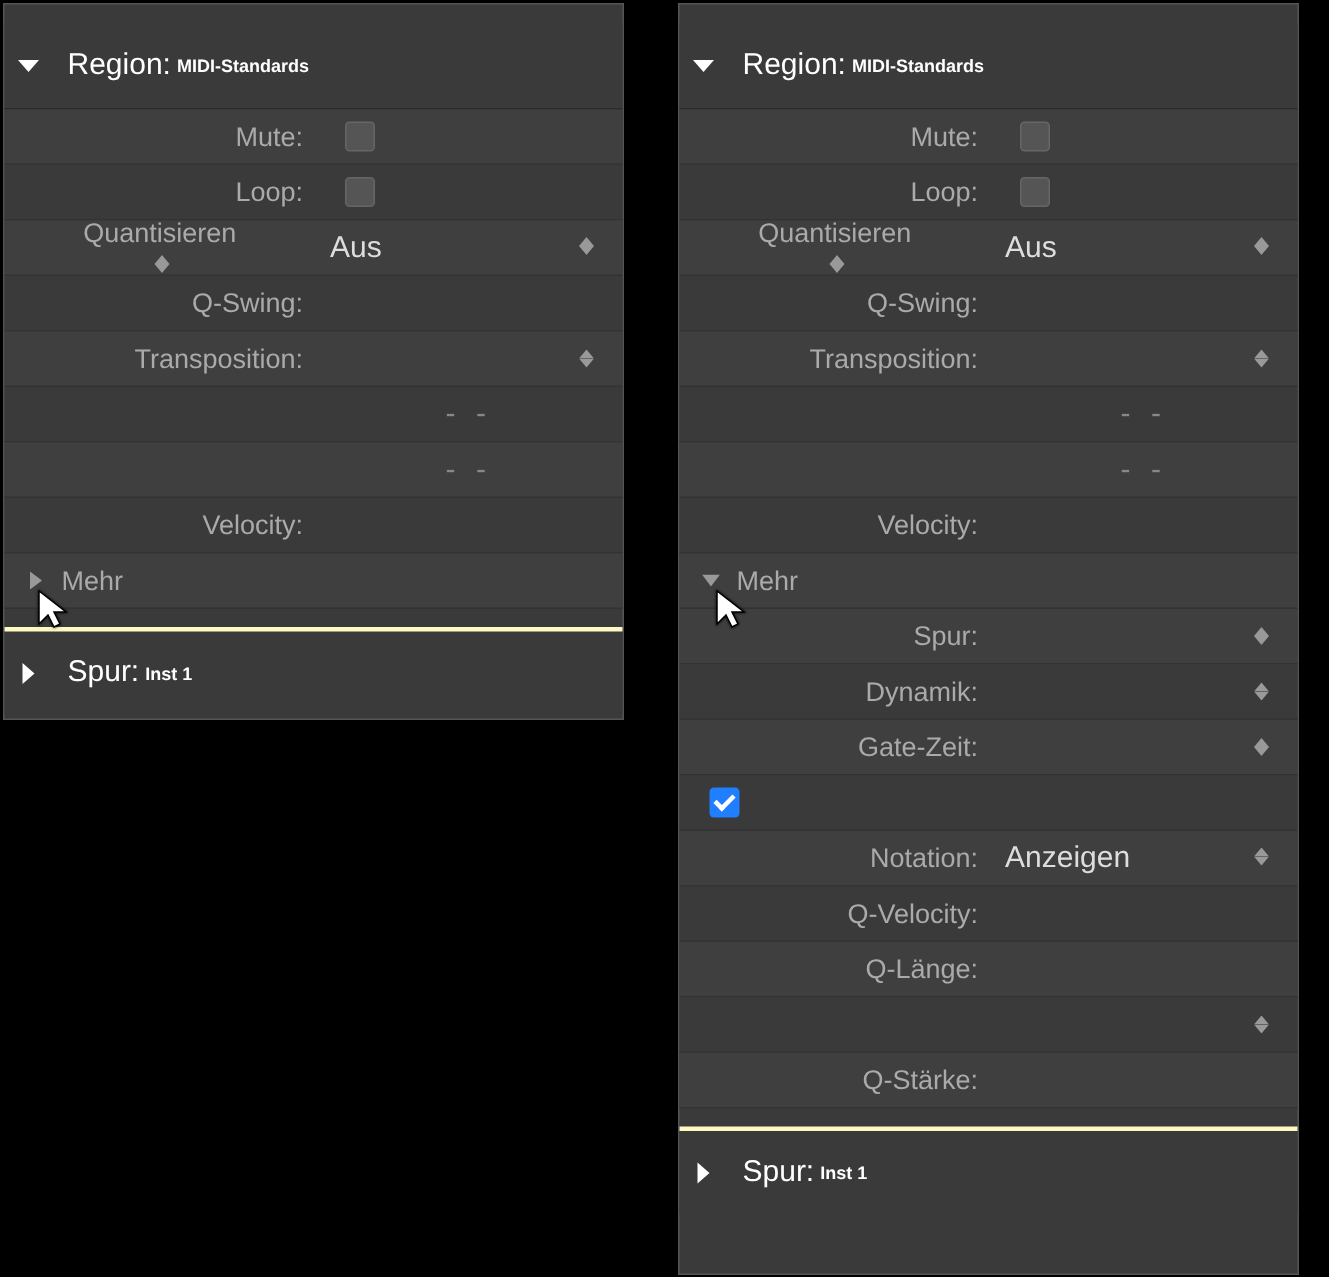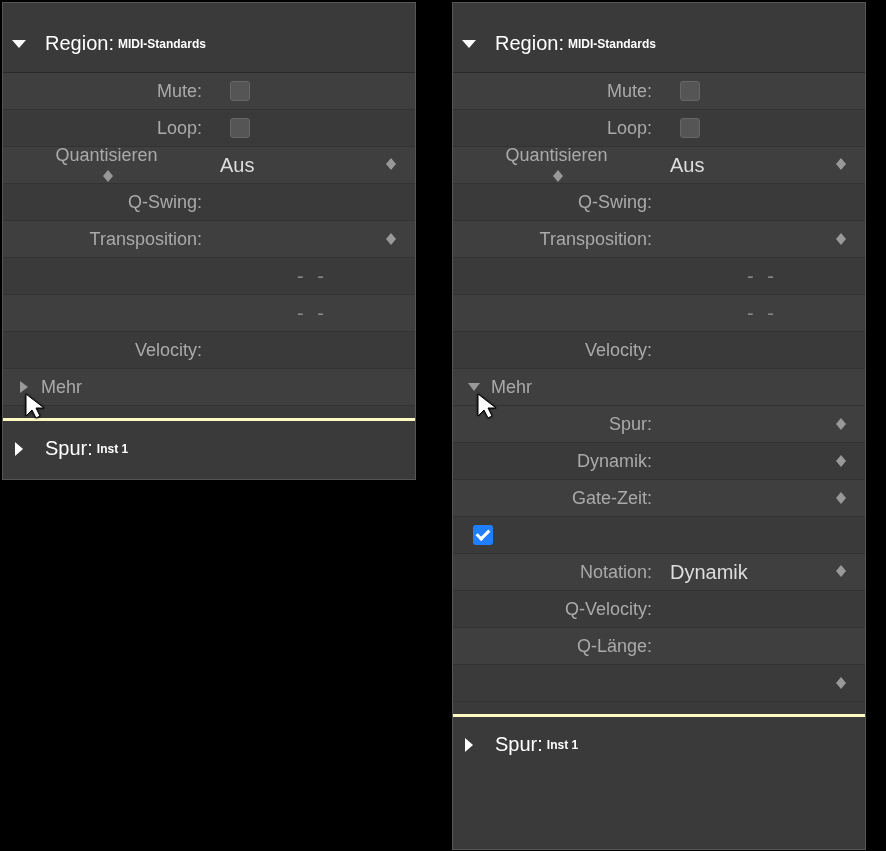--- a/index.html
+++ b/index.html
@@ -371,21 +371,21 @@
           </div>
     </div>
     <div class="row">
       <div class="row-value">
             <span class="checkbox checked"></span>
           </div>
     </div>
     <div class="row">
       <div class="row-label">Notation:</div>
       <div class="row-value">
-        <span>Dynamik</span>
+        <span>Anzeigen</span>
         <span class="spacer"></span>
         <span class="stepper trail">
           <svg width="12" height="6" viewBox="0 0 12 6">
                 <path class="up" d="M6 0 L11 6 H1 Z"></path>
               </svg>
           <svg width="12" height="6" viewBox="0 0 12 6">
                 <path class="dn" d="M6 6 L1 0 H11 Z"></path>
               </svg>
         </span>
       </div>
@@ -403,20 +403,24 @@
             <span class="spacer"></span>
         <span class="stepper trail">
           <svg width="12" height="6" viewBox="0 0 12 6">
                 <path class="up" d="M6 0 L11 6 H1 Z"></path>
               </svg>
           <svg width="12" height="6" viewBox="0 0 12 6">
                 <path class="dn" d="M6 6 L1 0 H11 Z"></path>
               </svg>
         </span>
           </div>
+    </div>
+    <div class="row">
+      <div class="row-label">Q-Stärke:</div>
+      <div class="row-value"></div>
     </div>
   </div>
 
   <div class="section-header bottom">
     <span class="disclosure">
       <svg width="10" height="16" viewBox="0 0 10 16">
             <path d="M1 1 L9 8 L1 15 Z"></path>
           </svg>
     </span>
     <span class="header-label">Spur:</span>

